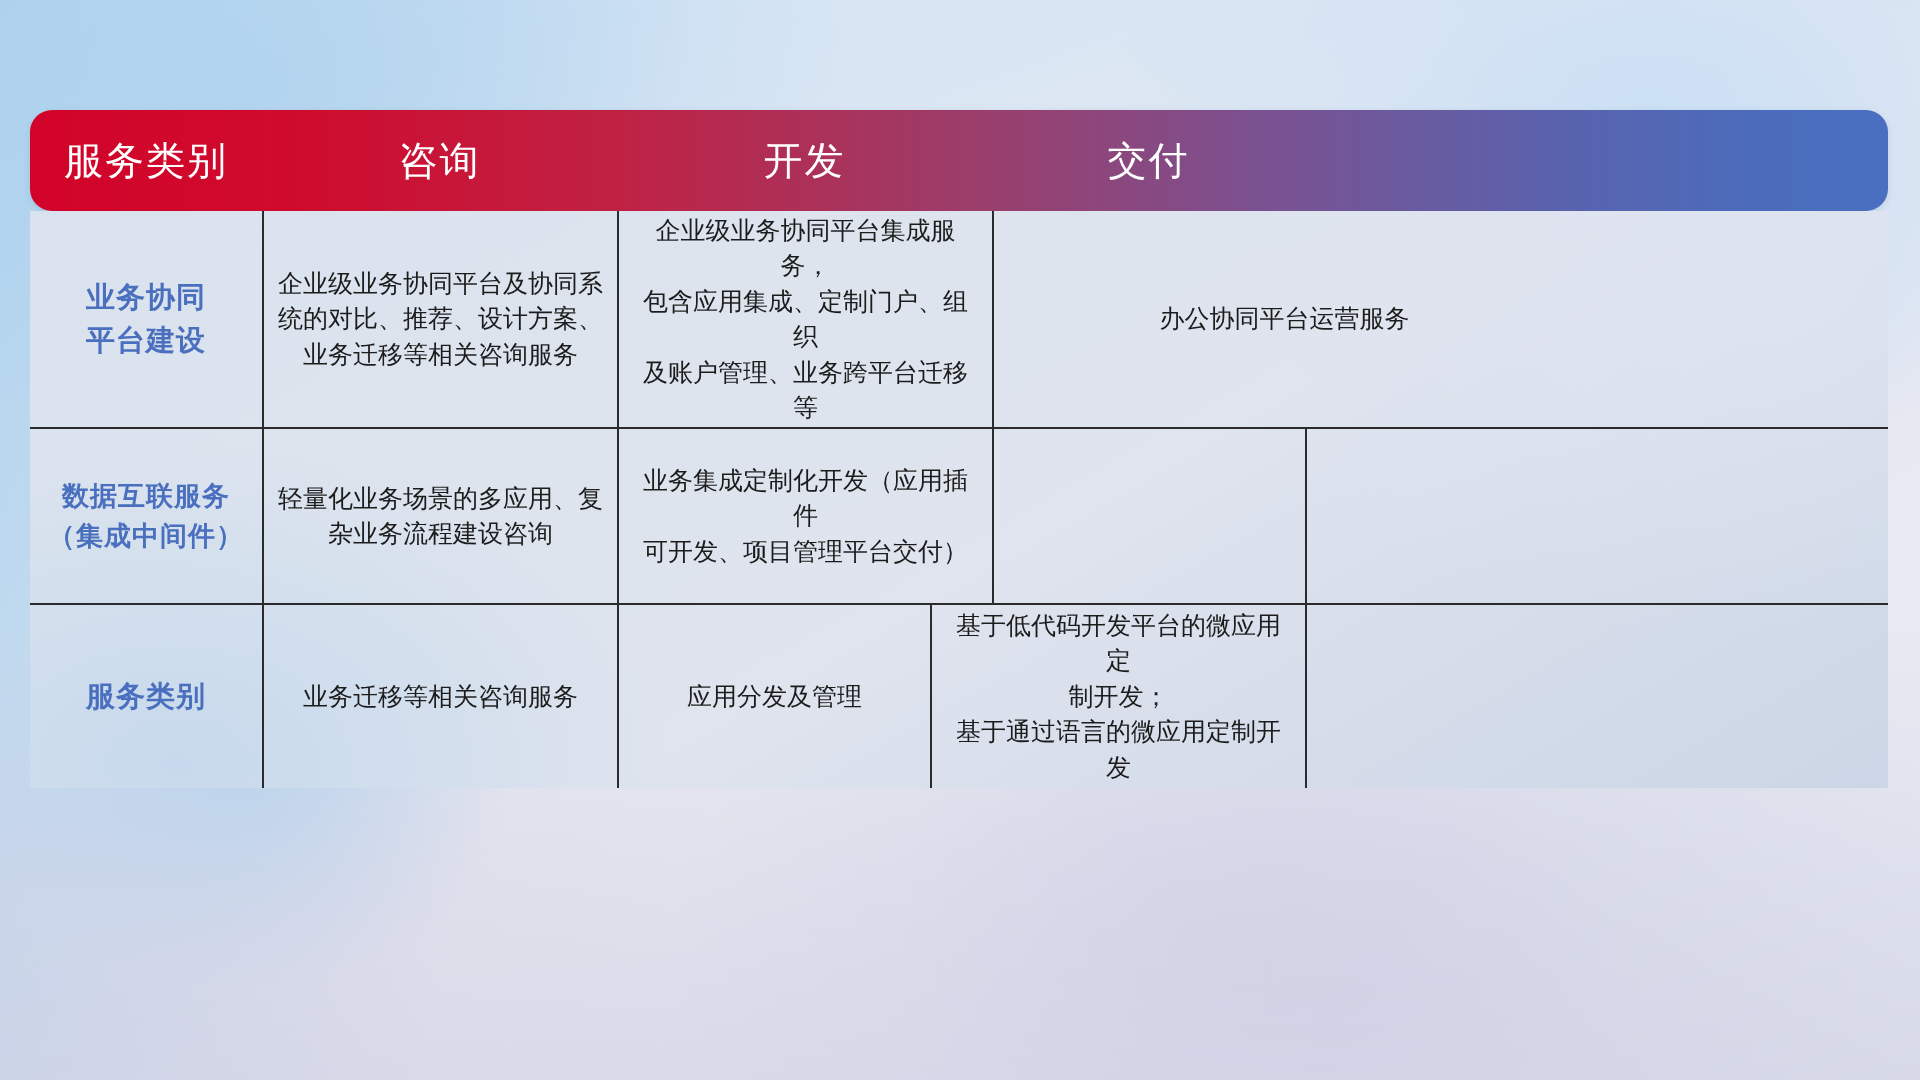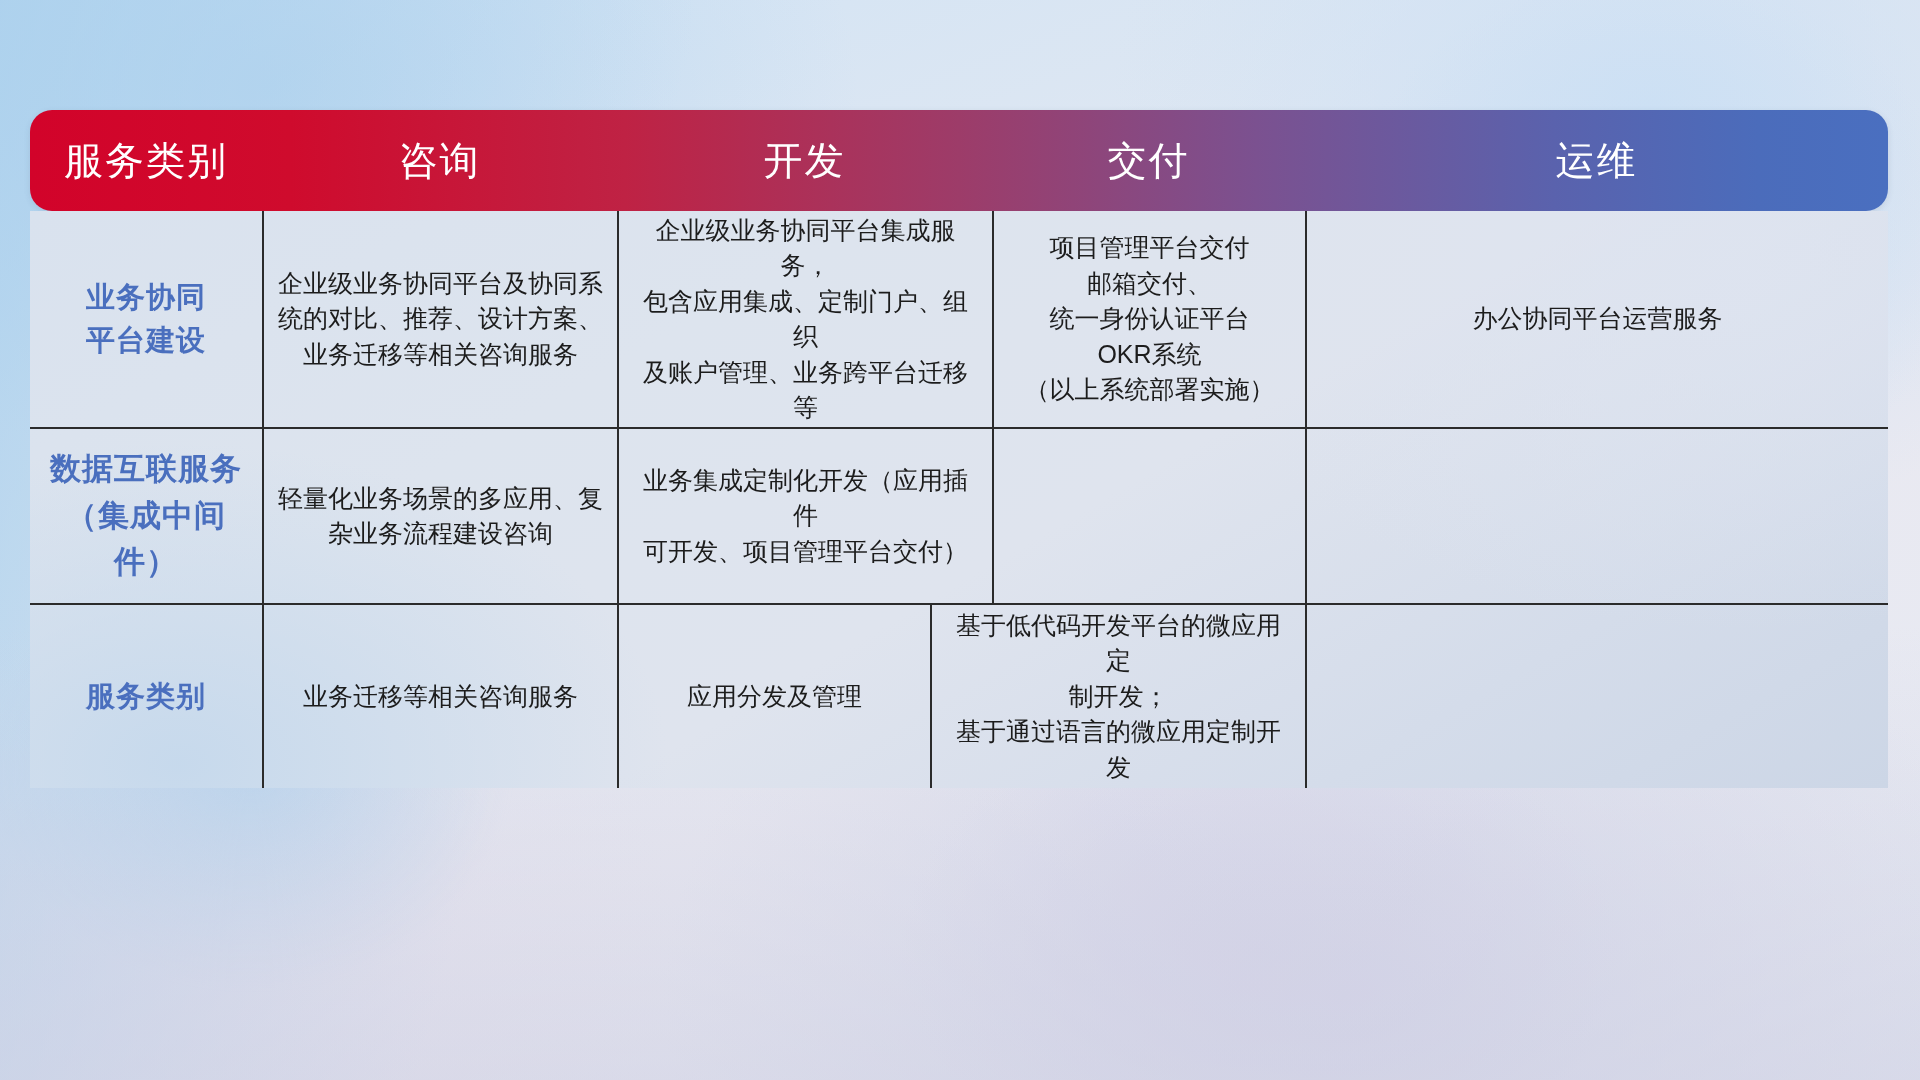--- a/index.html
+++ b/index.html
@@ -107,21 +107,21 @@
     white-space:pre-line;
   }
   .tcell + .tcell{ border-left:2px solid #2b2b2b; }
   .cat{
     color:#4a6fbe;
     font-size:29px;
     font-weight:bold;
     line-height:1.5;
     letter-spacing:1px;
   }
-  .cat-narrow{ font-size:31px; }
+  .cat-narrow{ font-size:27px; }
 
   
   .c0{width:232px;}
   .c1{width:355px;}
   .c2{width:375px;}
   .c3{width:313px;text-align:center;}
   .c4{width:583px;}
   
   .trow .tcell.c0 { border-left:none; }
 
@@ -139,39 +139,33 @@
 <div id="bg-tint-left"></div>
 <div id="bg-tint-bottom"></div>
 
 <div id="table-wrap">
 
   <div id="table-header">
     <div class="hcell c0">服务类别</div>
     <div class="hcell c1">咨询</div>
     <div class="hcell c2">开发</div>
     <div class="hcell c3">交付</div>
-    <div class="hcell c4">运维</div>
   </div>
 
   <div id="table-body">
 
     <div class="trow r1">
       <div class="tcell c0 cat">业务协同
 平台建设</div>
       <div class="tcell c1">企业级业务协同平台及协同系
 统的对比、推荐、设计方案、
 业务迁移等相关咨询服务</div>
       <div class="tcell c2">企业级业务协同平台集成服务，
 包含应用集成、定制门户、组织
 及账户管理、业务跨平台迁移等</div>
-      <div class="tcell c3">项目管理平台交付
-邮箱交付、
-统一身份认证平台
-OKR系统
-（以上系统部署实施）</div>
       <div class="tcell c4">办公协同平台运营服务</div>
     </div>
 
     <div class="trow r2">
       <div class="tcell c0 cat cat-narrow">数据互联服务
 （集成中间件）</div>
       <div class="tcell c1">轻量化业务场景的多应用、复
 杂业务流程建设咨询</div>
       <div class="tcell c2">业务集成定制化开发（应用插件
 可开发、项目管理平台交付）</div>

